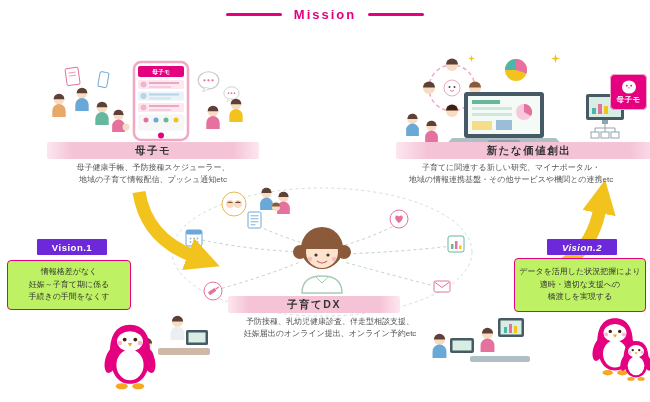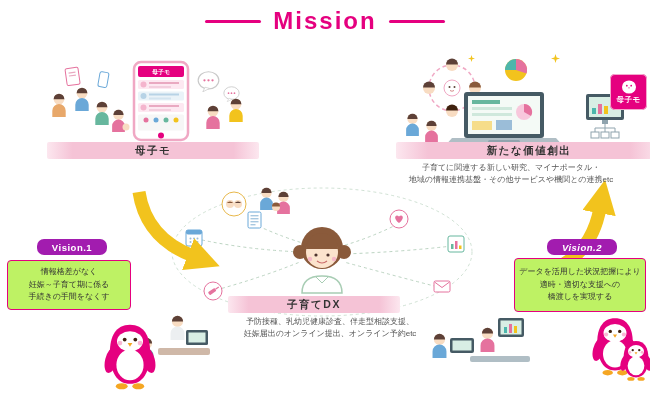--- a/index.html
+++ b/index.html
@@ -3,35 +3,35 @@
 <meta charset="utf-8">
 <style>
   * { margin:0; padding:0; box-sizing:border-box; }
   html,body { background:#ffffff; }
   body { font-family:"Liberation Sans","DejaVu Sans",sans-serif; }
   .canvas { position:relative; width:650px; height:402px; background:#fff; overflow:hidden; }
   .abs { position:absolute; }
   svg text { font-family:"Liberation Sans","DejaVu Sans",sans-serif; }
 
   .mission-row { position:absolute; top:7px; left:0; right:0; display:flex; align-items:center; justify-content:center; gap:12px; }
-  .mission-title { color:#e5007f; font-size:24px; font-weight:bold; letter-spacing:2px; }
+  .mission-title { color:#e5007f; font-size:13px; font-weight:bold; letter-spacing:2px; }
   .mission-line { width:56px; height:3px; background:#e5007f; border-radius:2px; }
   .subtitle { position:absolute; top:31px; left:0; right:0; text-align:center; font-size:12.5px; font-weight:bold; color:#1c1c1c; letter-spacing:0.3px; }
 
   .bar { position:absolute; height:17px; background:linear-gradient(90deg,#fce7ef,#f5c3d6 12%,#f5c3d6 88%,#fce7ef); display:flex; align-items:center; justify-content:center; font-size:10.5px; font-weight:bold; color:#333; letter-spacing:1.5px; border-radius:2px; }
   .bar-left   { left:47px;  top:142px; width:212px; }
   .bar-right  { left:396px; top:142px; width:266px; }
   .bar-center { left:228px; top:296px; width:172px; }
 
   .desc { position:absolute; text-align:center; font-size:8px; color:#555; line-height:1.55; }
   .desc-left   { left:14px;  top:162px; width:278px; }
   .desc-right  { left:372px; top:162px; width:278px; }
   .desc-center { left:200px; top:316px; width:260px; }
 
-  .vbadge { position:absolute; width:70px; height:16px; background:#a21caf; color:#fff; border-radius:7px; display:flex; align-items:center; justify-content:center; font-size:9.5px; font-weight:bold; letter-spacing:0.5px; }
+  .vbadge { position:absolute; width:70px; height:16px; background:#6d28d9; color:#fff; border-radius:1px; display:flex; align-items:center; justify-content:center; font-size:9.5px; font-weight:bold; letter-spacing:0.5px; }
   .vbadge-1 { left:37px;  top:239px; }
   .vbadge-2 { left:547px; top:239px;font-style:italic; }
   .vbox { position:absolute; background:#bef264; border:1.2px solid #e5007f; border-radius:4px; display:flex; flex-direction:column; align-items:center; justify-content:center; font-size:8px; color:#333; line-height:1.6; text-align:center; }
   .vbox-1 { left:7px;   top:260px; width:124px; height:50px; }
   .vbox-2 { left:514px; top:258px; width:132px; height:54px; }
 
   .logo { position:absolute; left:610px; top:74px; width:37px; height:36px; background:#e5007f; border-radius:5px; display:flex; flex-direction:column; align-items:center; justify-content:center; gap:1px; box-shadow:0 0 0 1px #f4a9ce inset; }
   .logo span { color:#fff; font-size:7.5px; font-weight:bold; letter-spacing:0.5px; }
 </style>
 </head>
@@ -298,20 +298,22 @@
       <ellipse cx="10" cy="8" rx="8" ry="7.5" fill="#fff"></ellipse>
       <circle cx="7.5" cy="6.5" r="1" fill="#e5007f"></circle>
       <circle cx="12.5" cy="6.5" r="1" fill="#e5007f"></circle>
       <path d="M9 8.5 L11 8.5 L10 10 Z" fill="#e5007f"></path>
     </svg>
     <span>母子モ</span>
   </div>
 
   <div class="bar bar-left">母子モ</div>
   <div class="desc desc-left">
+    <div>母子健康手帳、予防接種スケジューラー、</div>
+    <div>地域の子育て情報配信、プッシュ通知etc</div>
   </div>
 
   <div class="bar bar-right">新たな価値創出</div>
   <div class="desc desc-right">
     <div>子育てに関連する新しい研究、マイナポータル・</div>
     <div>地域の情報連携基盤・その他サービスや機関との連携etc</div>
   </div>
 
   <div class="bar bar-center">子育てDX</div>
   <div class="desc desc-center">

